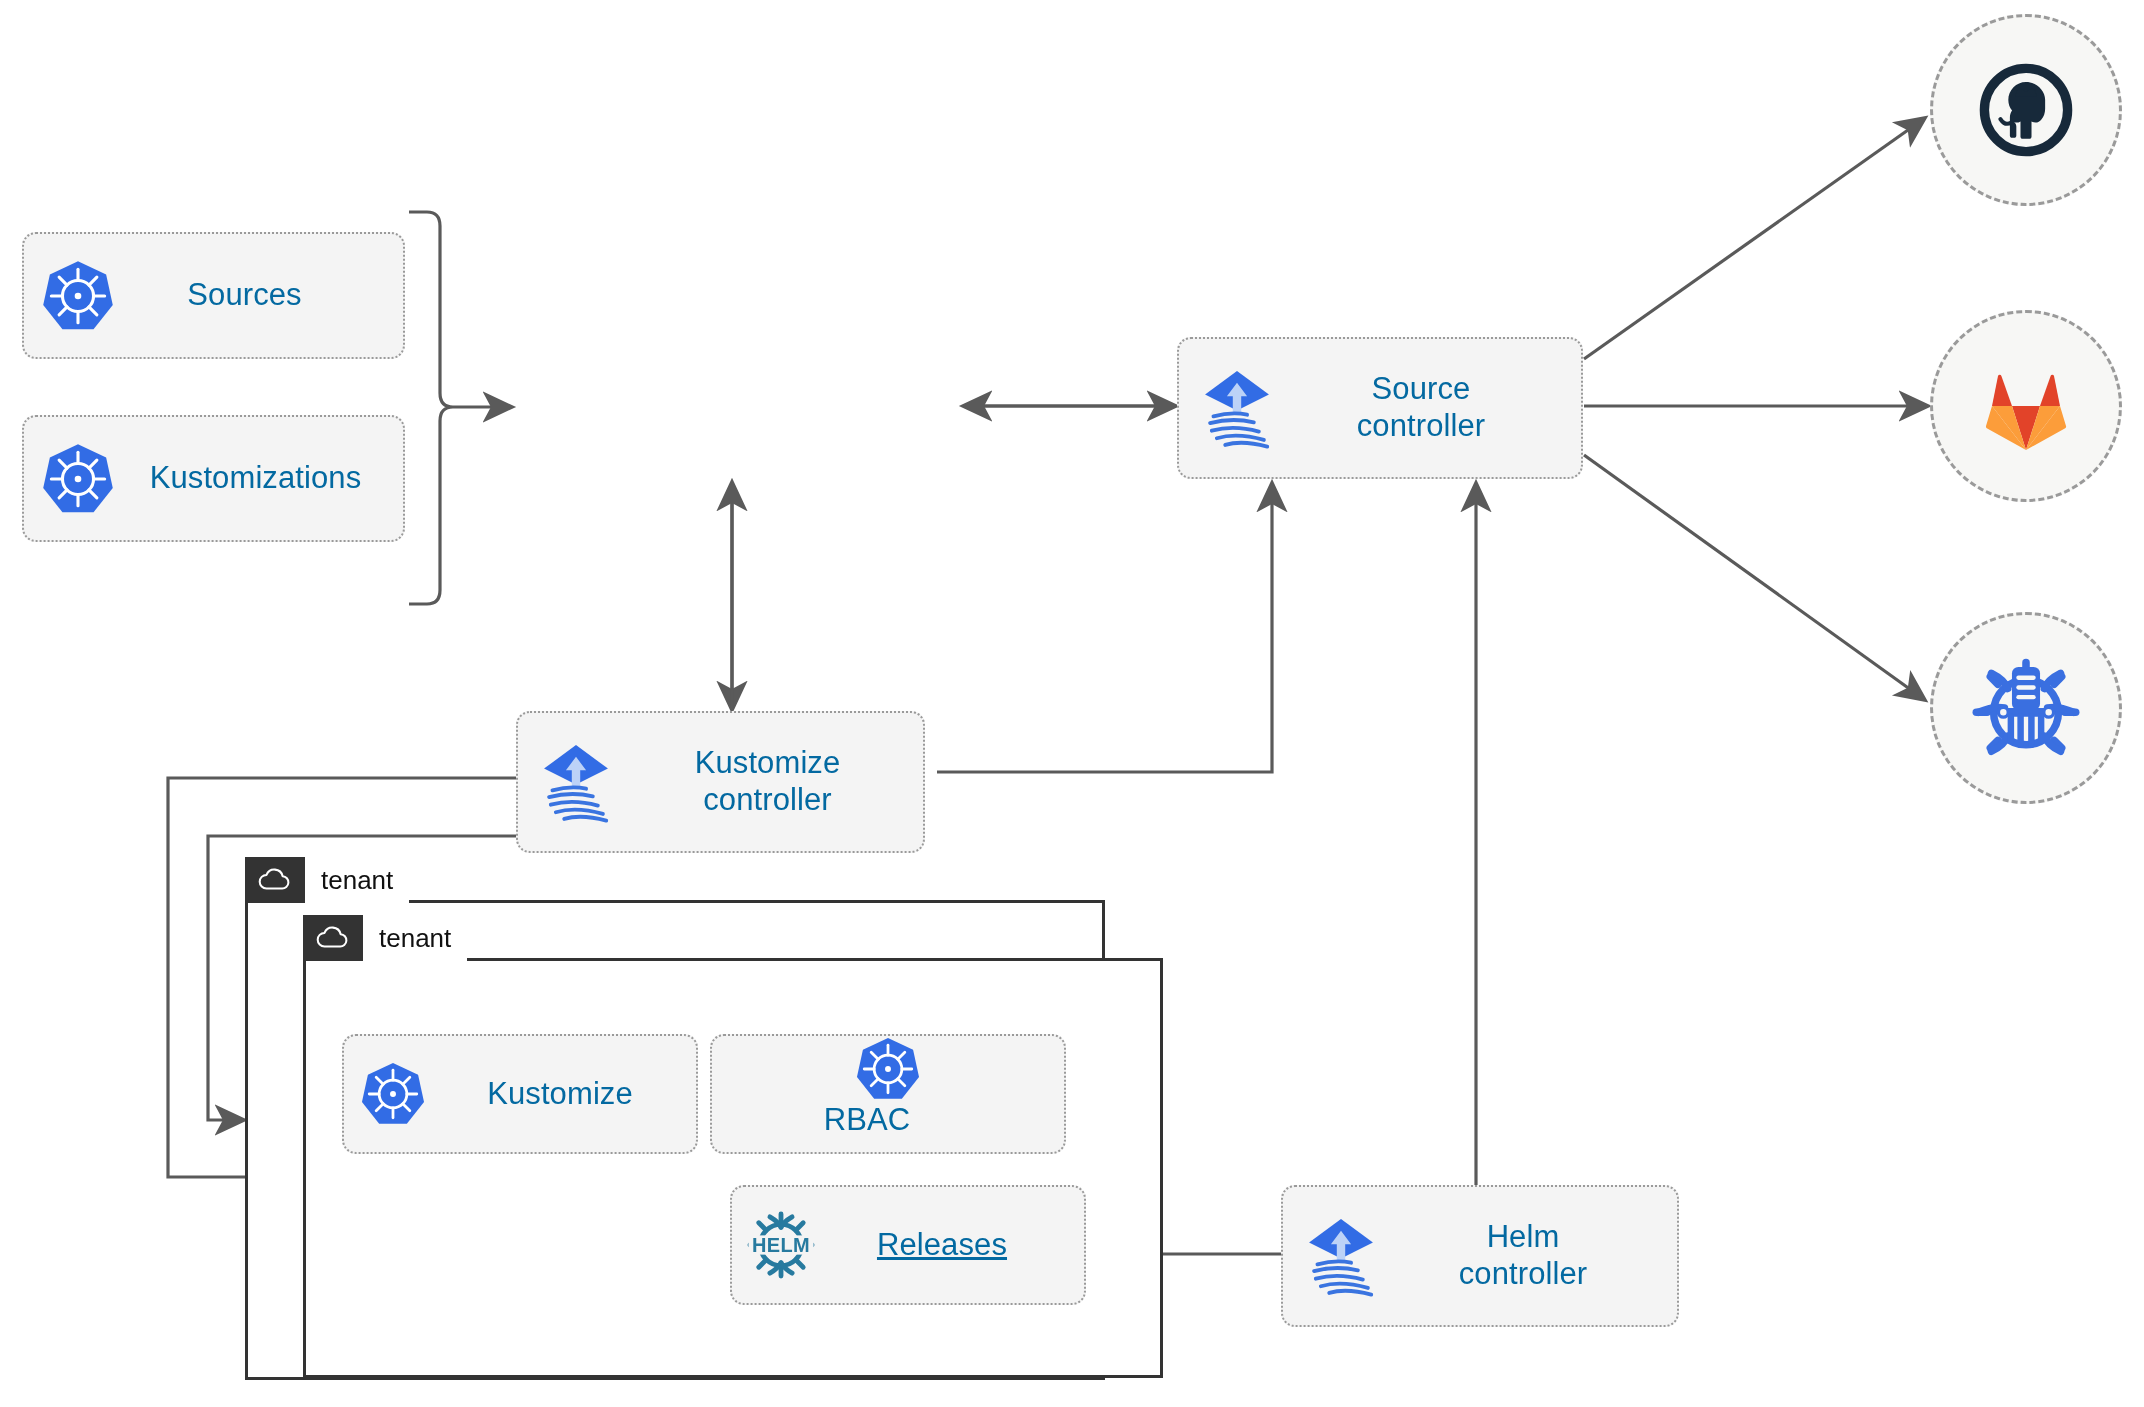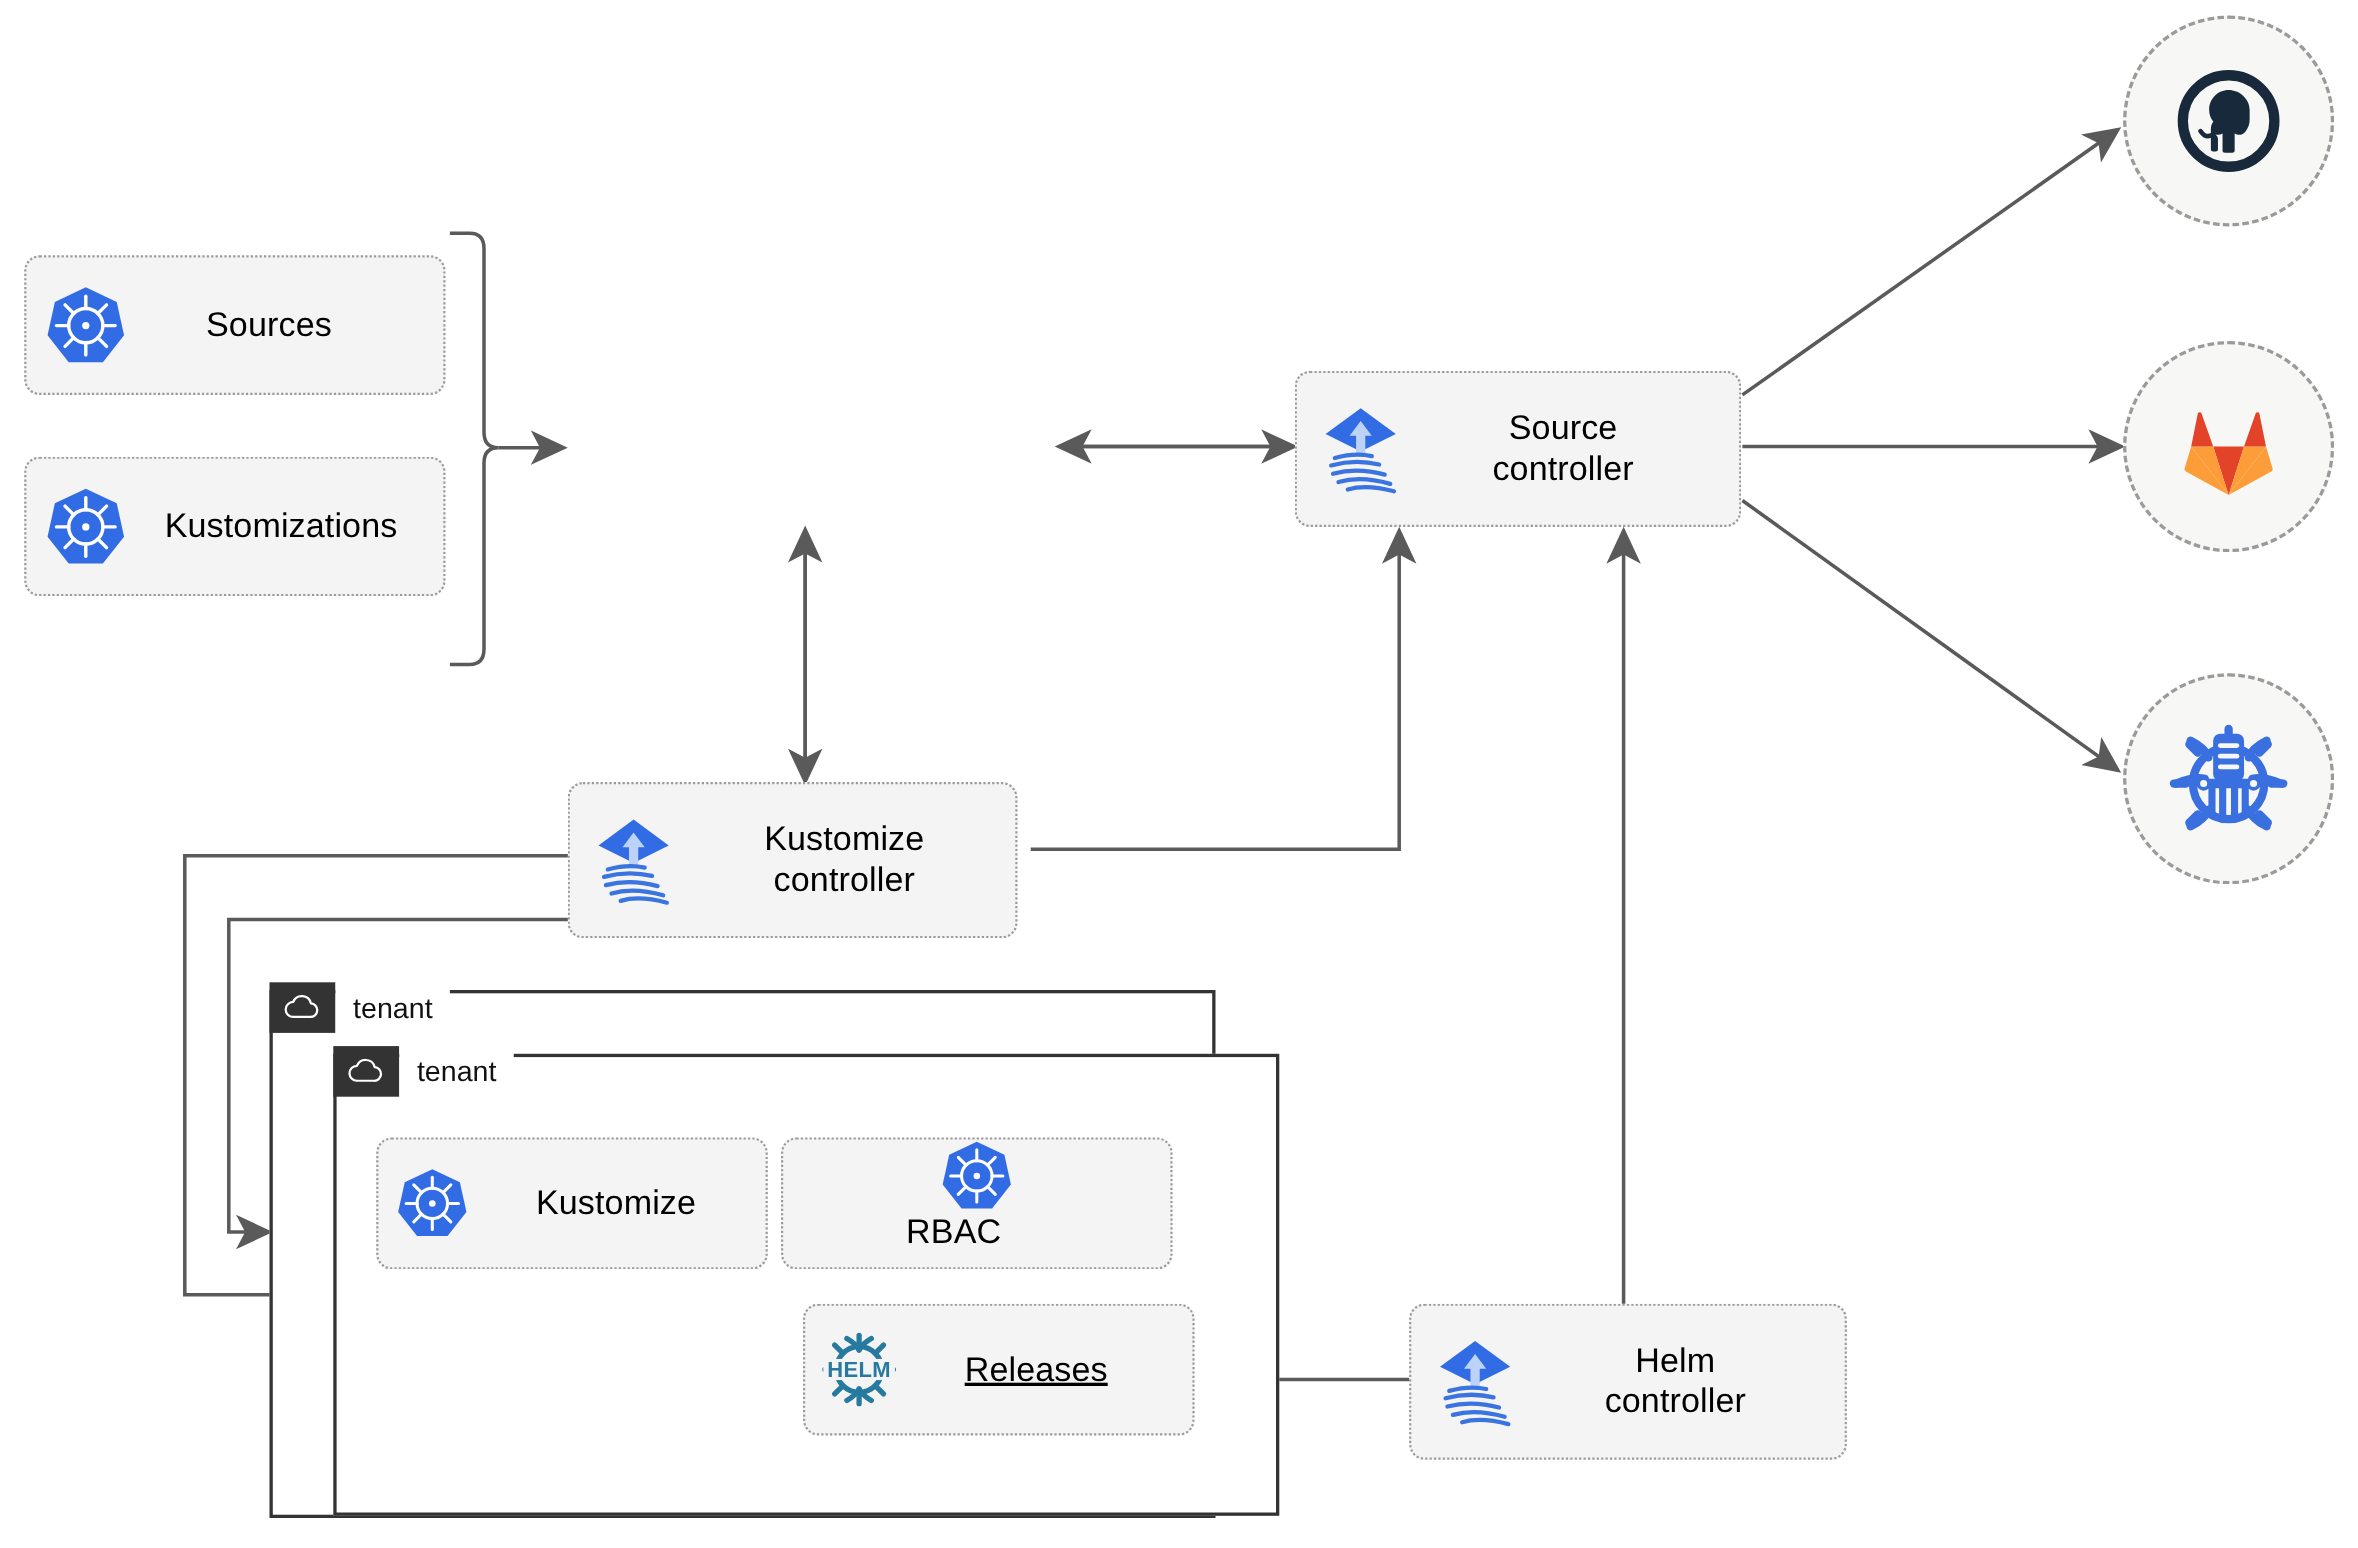--- a/index.html
+++ b/index.html
@@ -3,28 +3,28 @@
 <meta charset="utf-8">
 <style>
   html,body{margin:0;padding:0;background:#ffffff;}
   body{font-family:"Liberation Sans",sans-serif;}
   #stage{position:relative;width:2144px;height:1407px;background:#ffffff;overflow:hidden;}
   #wires{position:absolute;left:0;top:0;width:2144px;height:1407px;pointer-events:none;}
 
   .node{position:absolute;box-sizing:border-box;background:#f4f4f4;border:2.5px dotted #9a9a9a;
         border-radius:14px;display:flex;align-items:center;}
   .node .ico{flex:0 0 auto;display:flex;align-items:center;justify-content:center;}
-  .node .lbl{flex:1 1 auto;text-align:center;color:#000000;line-height:1.18;
+  .node .lbl{flex:1 1 auto;text-align:center;color:#0369a1;line-height:1.18;
              font-size:31px;letter-spacing:.1px;}
 
   .circ{position:absolute;box-sizing:border-box;border:3px dashed #9a9a9a;border-radius:50%;
         background:#f7f7f5;display:flex;align-items:center;justify-content:center;}
 
   .tenant{position:absolute;box-sizing:border-box;background:#ffffff;border:3px solid #333333;}
-  .tenant .tab{position:absolute;top:-46px;left:-3px;height:46px;display:flex;align-items:center;margin-top:36px;}
+  .tenant .tab{position:absolute;top:-46px;left:-3px;height:46px;display:flex;align-items:center;}
   .tenant .tabico{width:60px;height:46px;background:#333333;display:flex;align-items:center;justify-content:center;}
   .tenant .tabtxt{padding:0 16px;font-size:26px;color:#111;background:#ffffff;height:46px;
                   display:flex;align-items:center;}
 </style>
 </head>
 <body>
 
 <div id="stage">
 
   <svg id="wires" viewBox="0 0 2144 1407">

